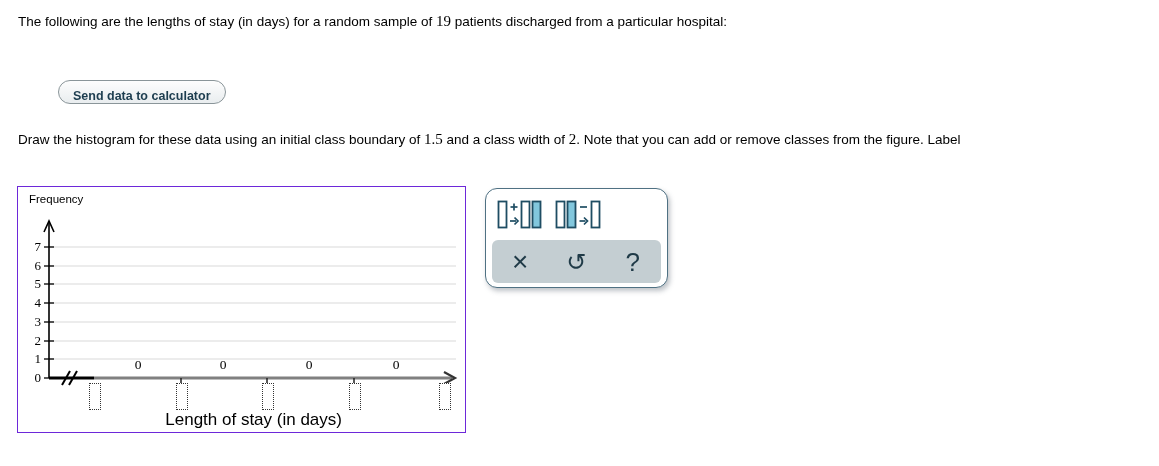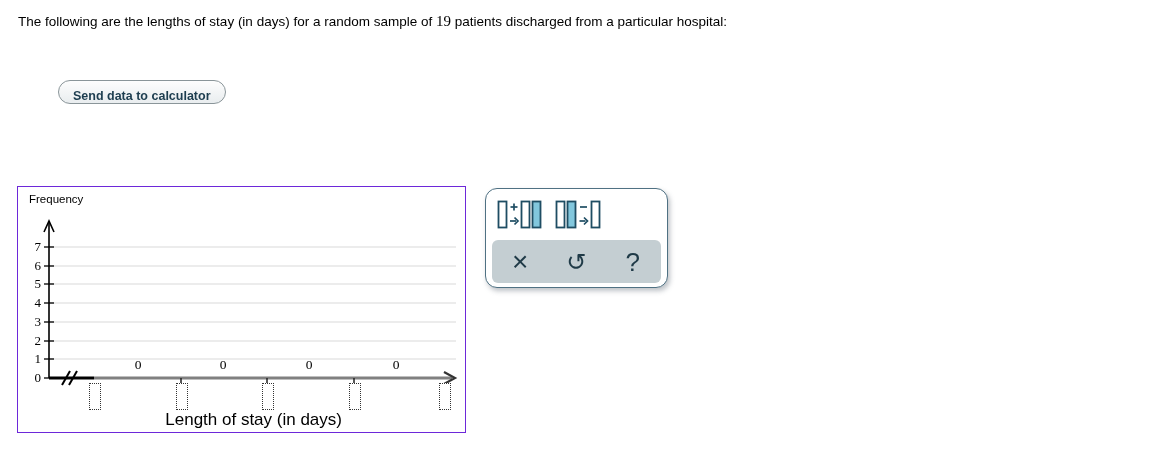--- a/index.html
+++ b/index.html
@@ -73,20 +73,21 @@
 <div id="screen">
 
   <div class="intro"><span>The following are the lengths of stay (in days) for a random sample of </span><span class="mathnum">19</span><span> patients discharged from a particular hospital:</span></div>
 
 
   <button class="send-btn">
     <span>Send data to calculator</span>
   </button>
 
   <div class="instr">
+    <div class="line"><span>Draw the histogram for these data using an initial class boundary of </span><span class="mathnum">1.5</span><span> and a class width of </span><span class="mathnum">2</span><span>. Note that you can add or remove classes from the figure. Label</span></div>
   </div>
 
   <div class="chartbox">
 
     <svg class="chart-svg" width="447" height="245" viewBox="0 0 447 245">
 
       <g stroke="#d9d9d9" stroke-width="1">
         <line x1="31" y1="60" x2="438" y2="60"></line>
         <line x1="31" y1="79" x2="438" y2="79"></line>
         <line x1="31" y1="97" x2="438" y2="97"></line>

